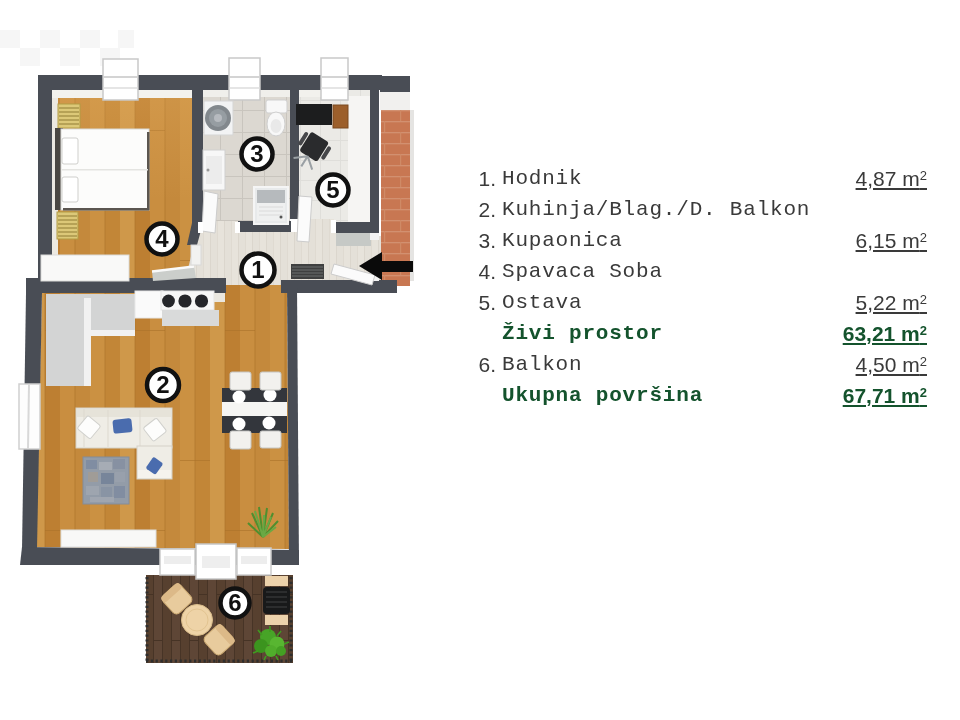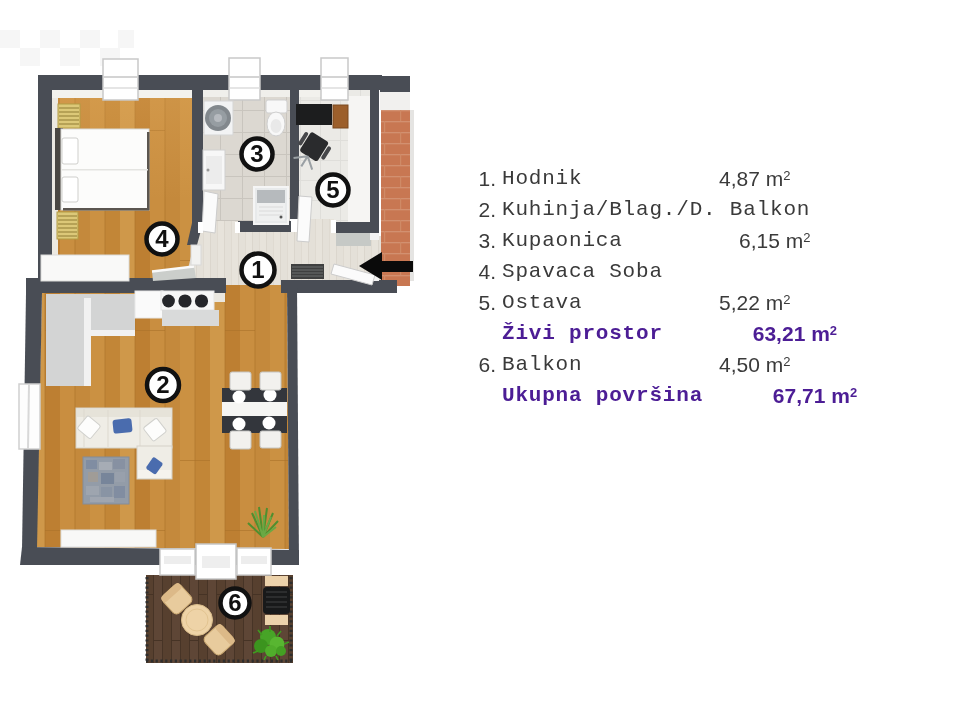--- a/index.html
+++ b/index.html
@@ -2,22 +2,22 @@
 <html><head>
 <meta charset="utf-8">
 <style>
 html,body{margin:0;padding:0;background:#fff;}
 #page{position:relative;width:960px;height:720px;background:#fff;overflow:hidden;font-family:"Liberation Sans",sans-serif;}
 #plan{position:absolute;left:0;top:0;}
 #legend{position:absolute;left:440px;top:163px;width:487px;font-size:21px;color:#3a3a3a;}
 .row{display:flex;height:31px;align-items:center;}
 .num{width:56px;text-align:right;padding-right:6px;flex:none;}
 .lab{white-space:nowrap;letter-spacing:0.8px;font-family:Liberation Mono, monospace;}
-.val{flex:1;text-align:center;white-space:nowrap;}
-.b{font-weight:bold;color:#4c1d95;}
+.val{flex:1;text-align:right;white-space:nowrap;text-decoration:underline;}
+.b{font-weight:bold;color:#14532d;}
 .sup{font-size:13px;vertical-align:6px;}
 </style>
 </head>
 <body>
 <div id="page">
 <svg id="plan" width="960" height="720" viewBox="0 0 960 720">
 <defs>
 <pattern id="woodL" width="90" height="200" patternUnits="userSpaceOnUse">
   <rect width="90" height="200" fill="#c78b3c"></rect>
   <rect x="0" width="15" height="200" fill="#cb9142"></rect>

